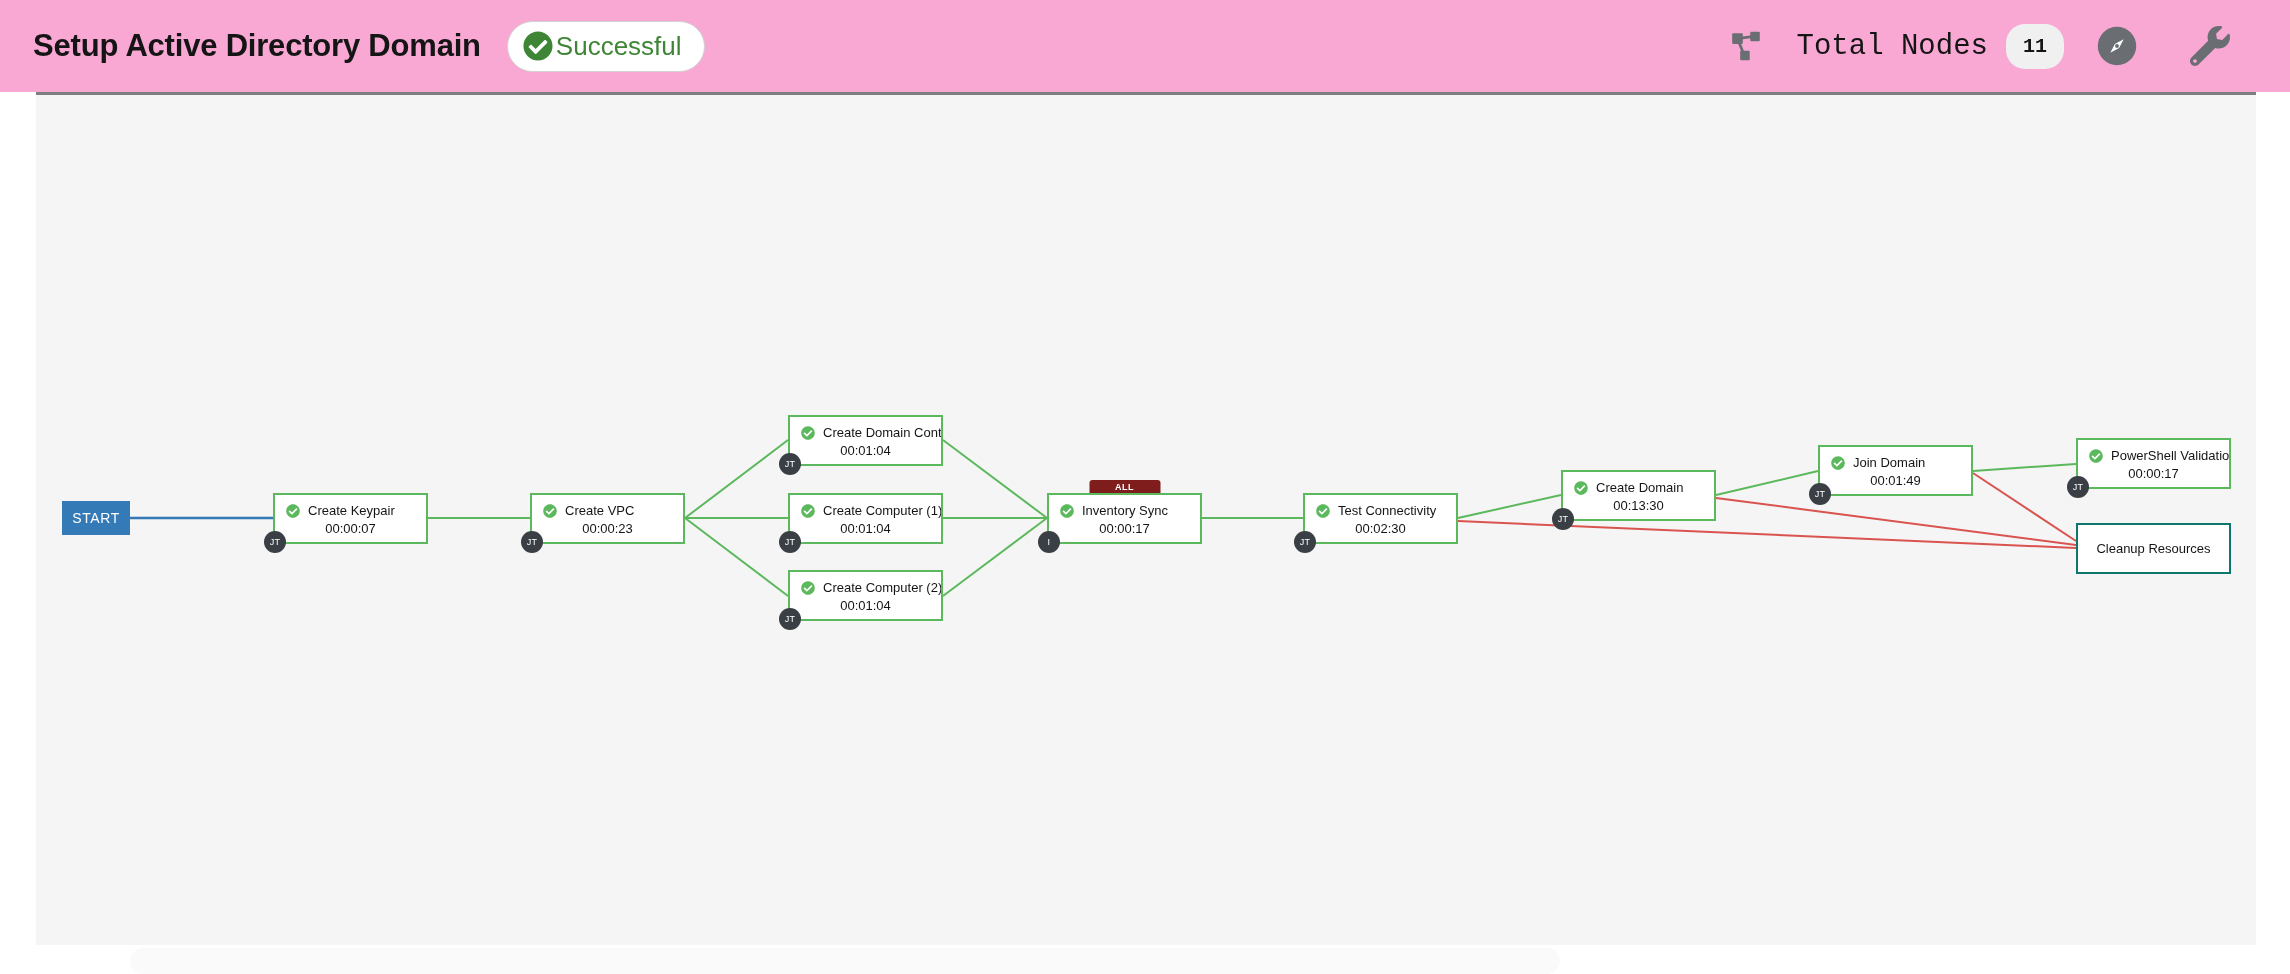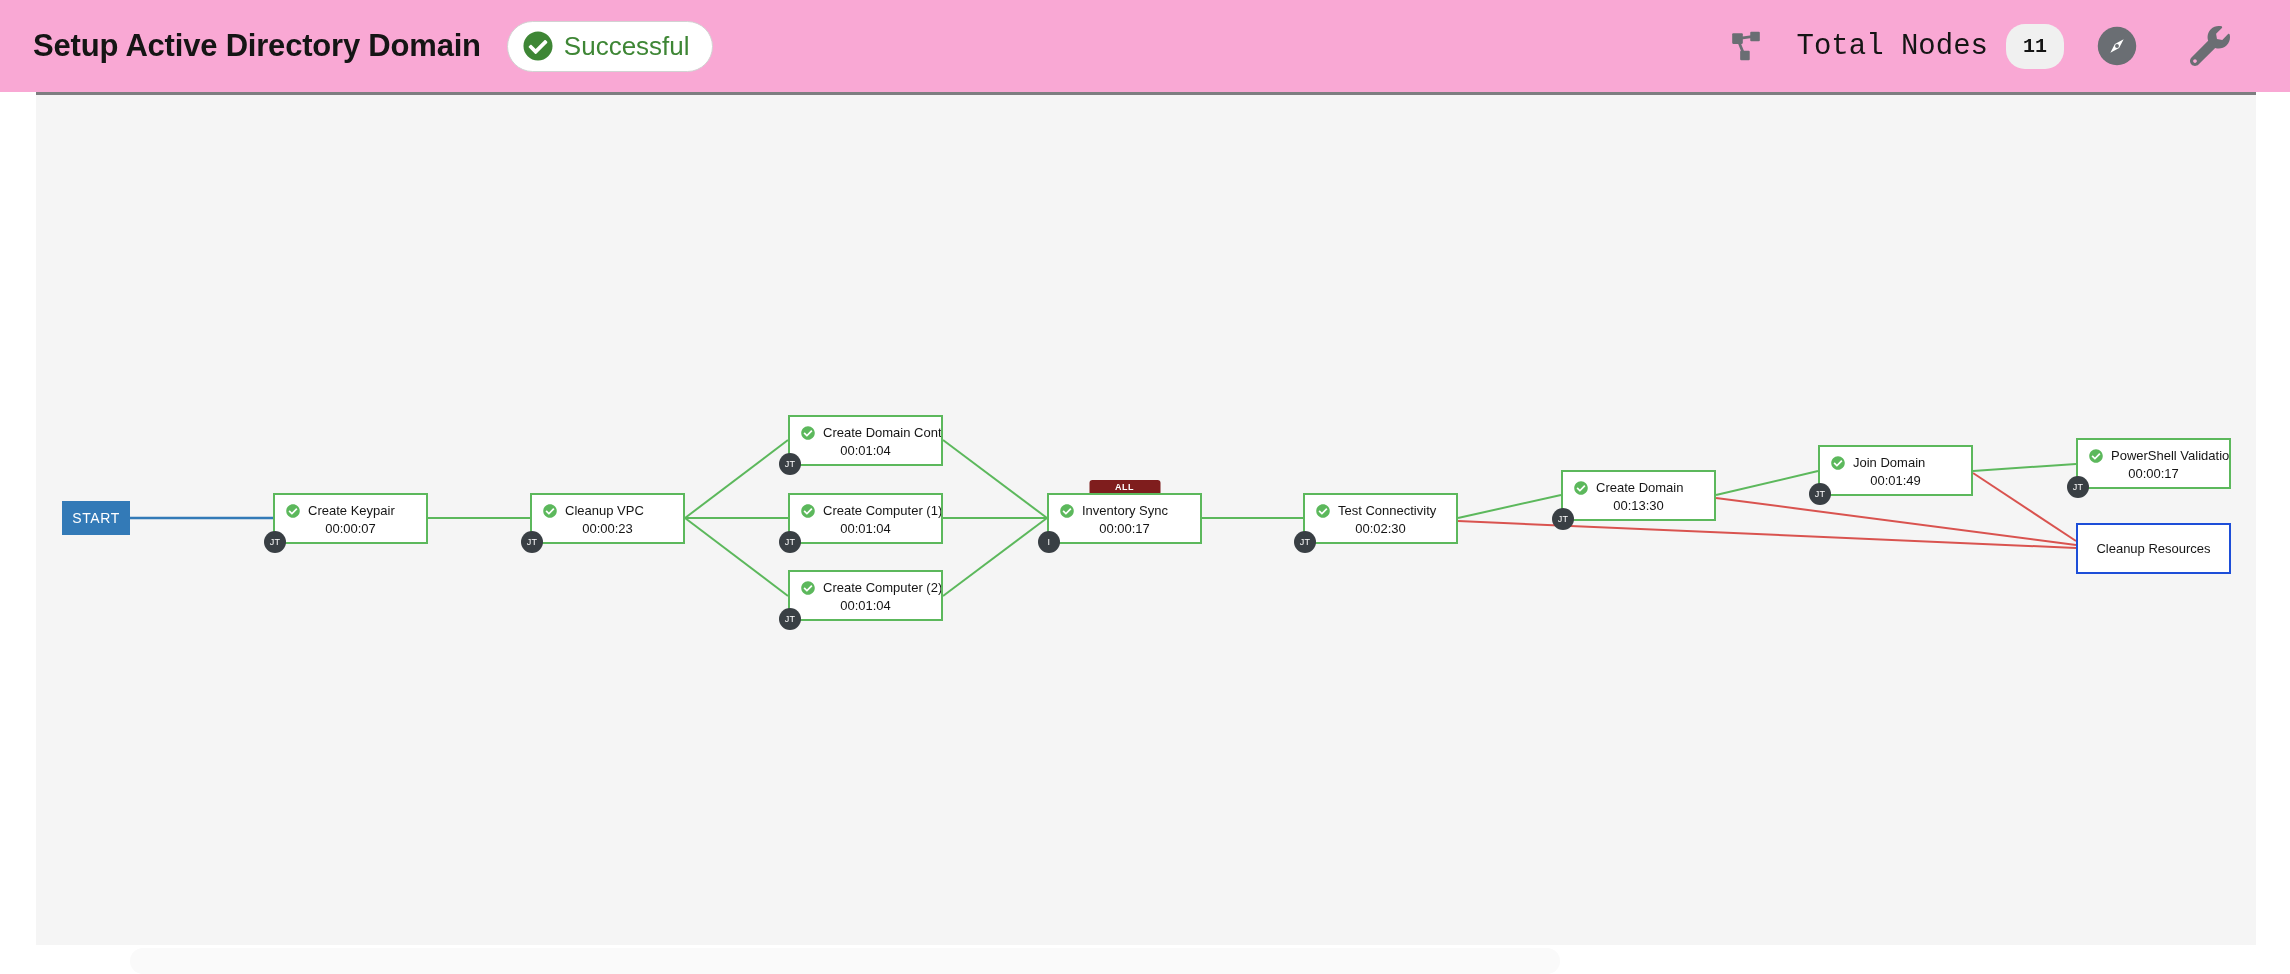--- a/index.html
+++ b/index.html
@@ -3,21 +3,21 @@
 <meta charset="utf-8">
 <style>
   * { margin:0; padding:0; box-sizing:border-box; }
   html,body { width:2290px; height:974px; background:#ffffff; overflow:hidden;
               font-family:"Liberation Sans", sans-serif; color:#151515; }
 
   
   .header { position:absolute; top:0; left:0; width:2290px; height:92px;
             display:flex; align-items:center; padding:0 60px 0 33px; background:#f9a8d4; }
   .page-title { font-size:31px; font-weight:700; letter-spacing:-0.2px; }
-  .status-pill { margin-left:26px; display:flex; align-items:center; gap:11px;
+  .status-pill { margin-left:26px; display:flex; align-items:center; gap:3px;
                  border:1.5px solid #d2d2d2; border-radius:28px; padding:9px 22px 9px 15px;
                  background:#fff; }
   .status-pill .txt { font-size:26px; color:#3e8635; }
   .hdr-right { margin-left:auto; display:flex; align-items:center;font-family:Liberation Mono, monospace; }
   .total-label { font-size:29px; color:#151515; margin-left:34px; }
   .count-pill { margin-left:18px; background:#f0f0f0; border-radius:19px; padding:11px 17px;
                 font-size:20px; font-weight:700; color:#151515; }
   .hdr-icon-btn { background:none; border:none; cursor:pointer; display:flex; align-items:center; }
   .compass-btn { margin-left:32px; }
   .wrench-btn { margin-left:52px; }
@@ -39,21 +39,21 @@
           border:2px solid #5cb85c; font-size:13px; cursor:pointer; }
   .node-row { display:flex; align-items:center; gap:8px; padding:8px 6px 0 11px;
               white-space:nowrap; overflow:hidden; }
   .node-time { text-align:center; margin-top:3px; }
   .type-badge { position:absolute; left:-11px; bottom:-11px; width:22px; height:22px;
                 border-radius:50%; background:#393f44; color:#fff; font-size:9px; font-weight:400;
                 display:flex; align-items:center; justify-content:center; letter-spacing:0.3px; }
   .all-badge { position:absolute; top:-15px; left:50%; transform:translateX(-50%);
                background:#7f1d1d; color:#fff; font-size:9px; font-weight:700;
                padding:2px 26px 1px; border-radius:3px 3px 0 0; letter-spacing:0.5px; }
-  .node-plain { border:2px solid #1d4ed8; display:flex; align-items:center; justify-content:center; }
+  .node-plain { border:2px solid #0f766e; display:flex; align-items:center; justify-content:center; }
 
   .check-ico { flex:0 0 auto; display:flex; }
 
   .hscroll { position:absolute; left:130px; top:948px; width:1430px; height:26px;
              background:#fafafa; border-radius:13px; }
 </style>
 </head>
 <body>
 
 <div class="header">
@@ -135,21 +135,21 @@
     <span class="type-badge">JT</span>
   </div>
 
   <div class="node" style="left:494px; top:398px;">
     <div class="node-row">
       <span class="check-ico">
           <svg width="14" height="14" viewBox="0 0 512 512">
             <path fill="#5cb85c" d="M504 256c0 136.967-111.033 248-248 248S8 392.967 8 256 119.033 8 256 8s248 111.033 248 248zM227.314 387.314l184-184c6.248-6.248 6.248-16.379 0-22.627l-22.627-22.627c-6.248-6.249-16.379-6.249-22.628 0L216 308.118l-70.059-70.059c-6.248-6.248-16.379-6.248-22.628 0l-22.627 22.627c-6.248 6.248-6.248 16.379 0 22.627l104 104c6.249 6.249 16.379 6.249 22.628.001z"></path>
           </svg>
         </span>
-      <span>Cleanup VPC</span>
+      <span>Create VPC</span>
     </div>
     <div class="node-time">00:00:23</div>
     <span class="type-badge">JT</span>
   </div>
 
   <div class="node" style="left:752px; top:320px;">
     <div class="node-row">
       <span class="check-ico">
           <svg width="14" height="14" viewBox="0 0 512 512">
             <path fill="#5cb85c" d="M504 256c0 136.967-111.033 248-248 248S8 392.967 8 256 119.033 8 256 8s248 111.033 248 248zM227.314 387.314l184-184c6.248-6.248 6.248-16.379 0-22.627l-22.627-22.627c-6.248-6.249-16.379-6.249-22.628 0L216 308.118l-70.059-70.059c-6.248-6.248-16.379-6.248-22.628 0l-22.627 22.627c-6.248 6.248-6.248 16.379 0 22.627l104 104c6.249 6.249 16.379 6.249 22.628.001z"></path>

